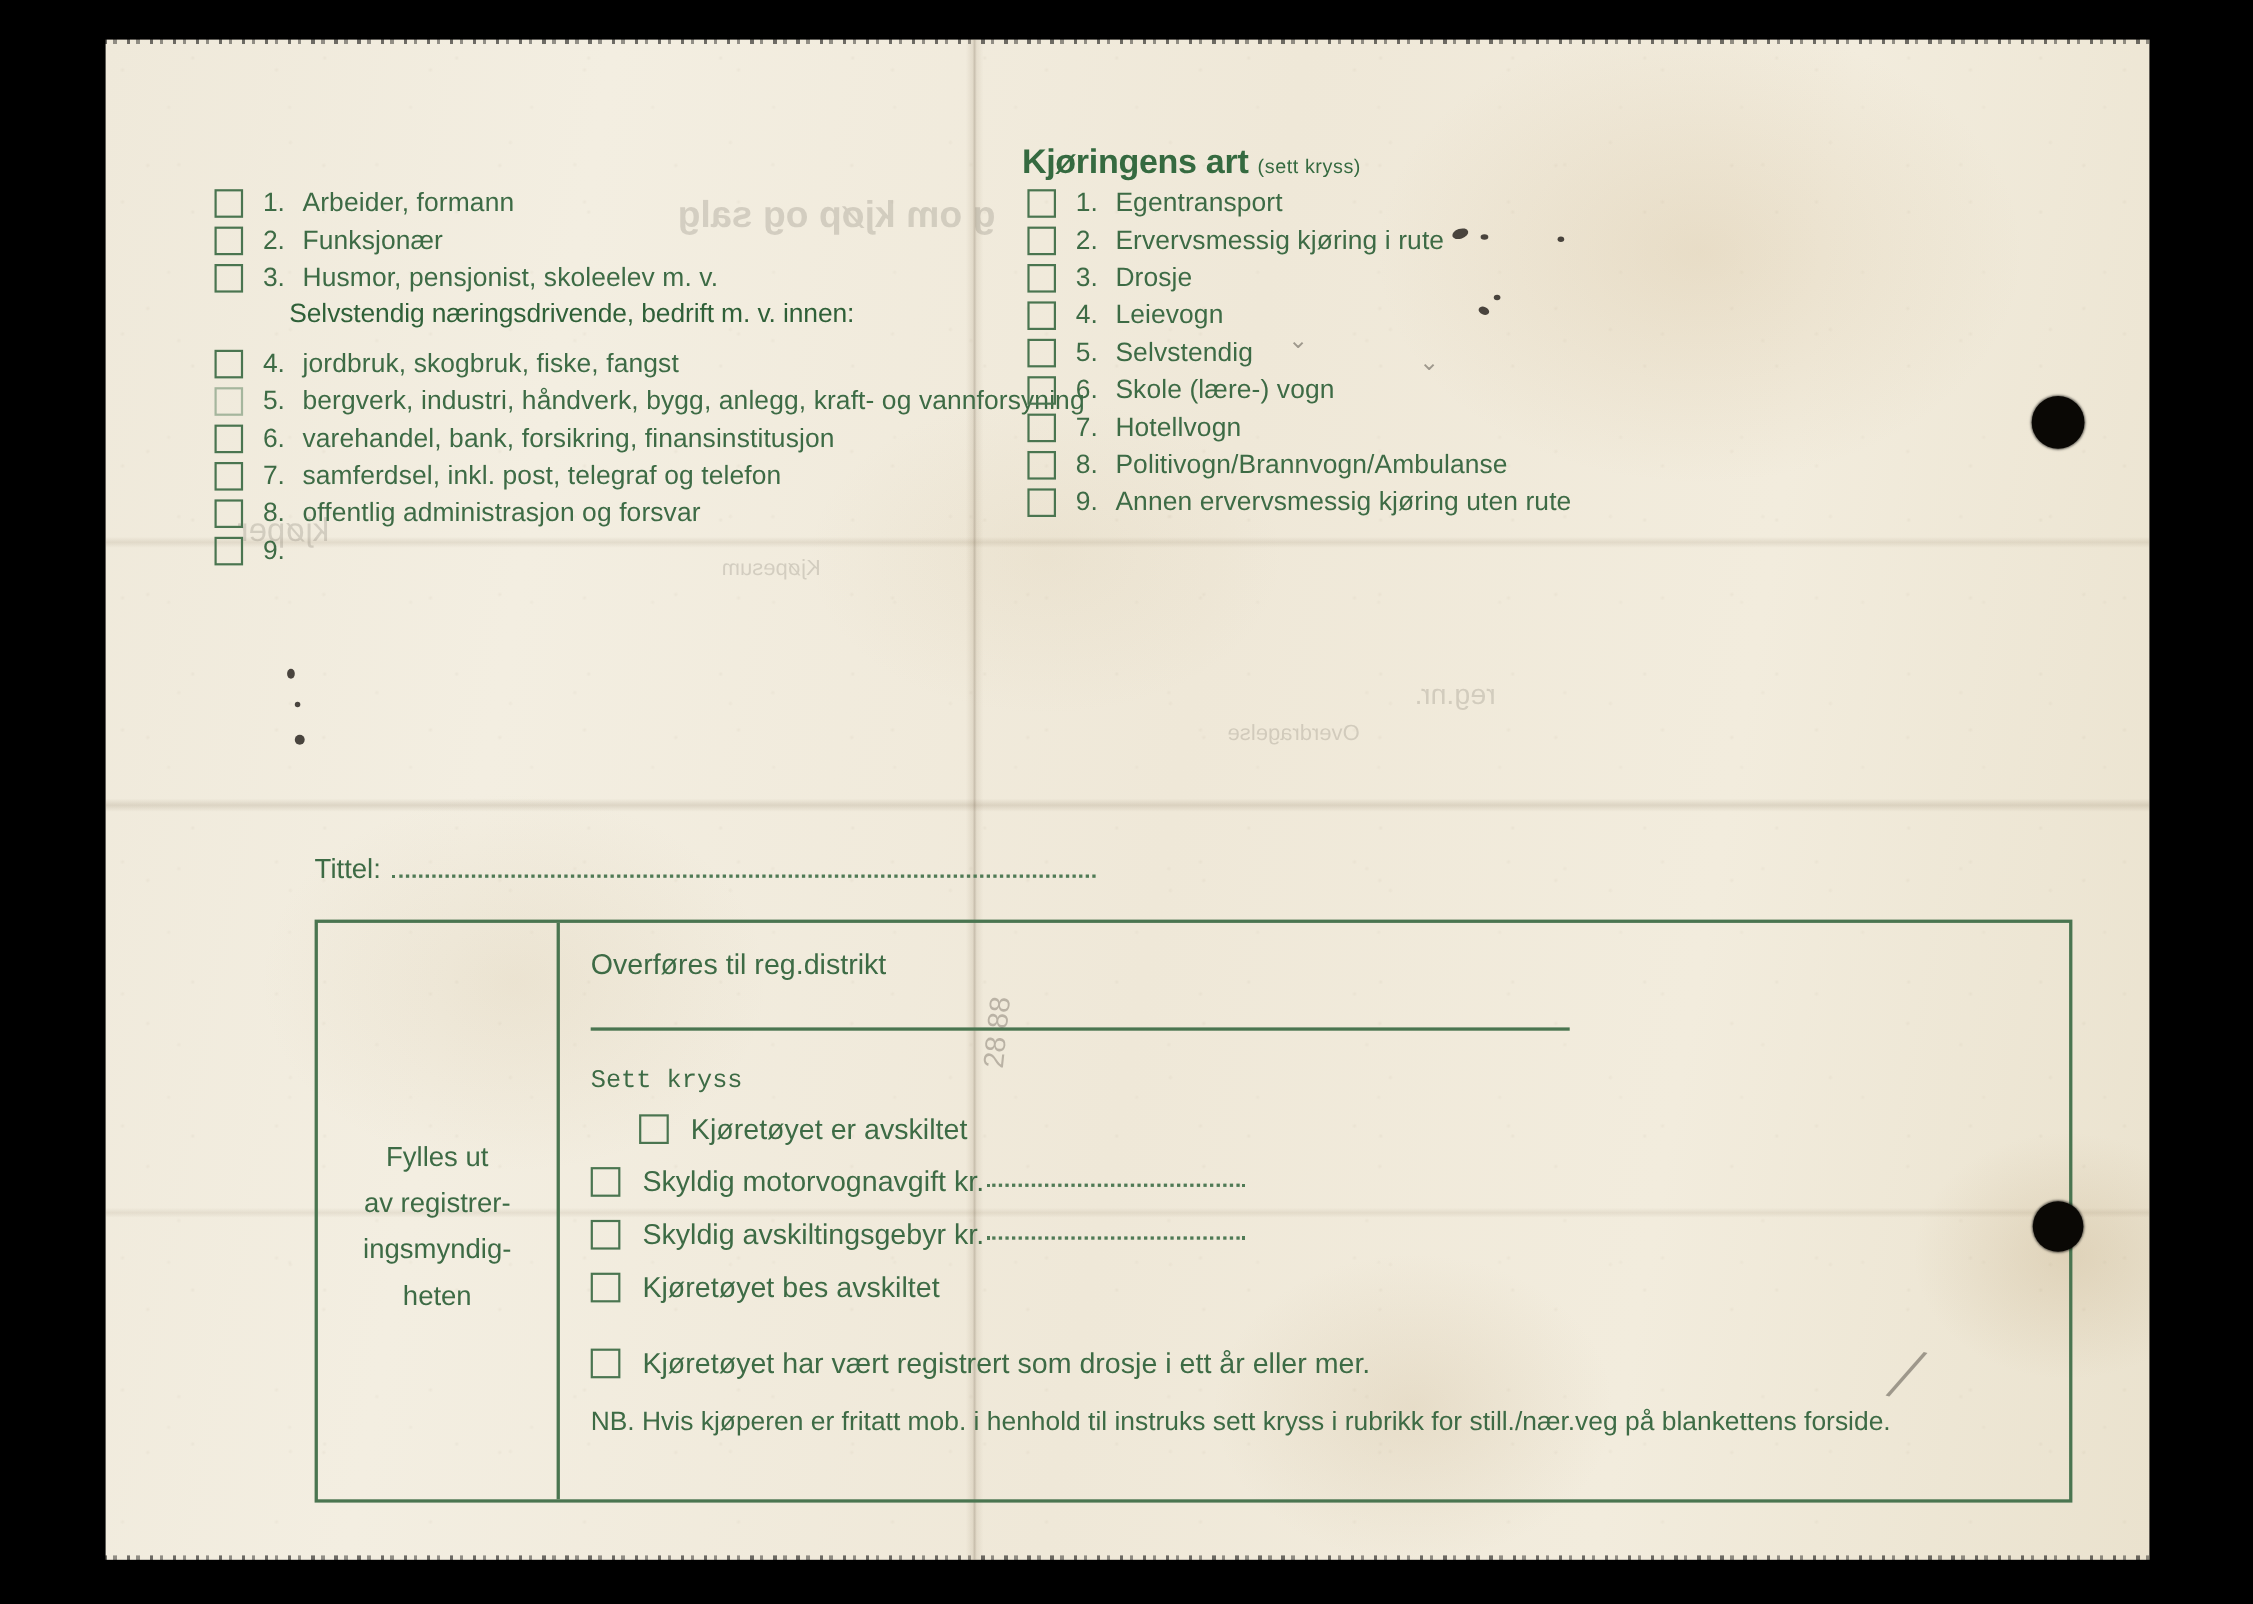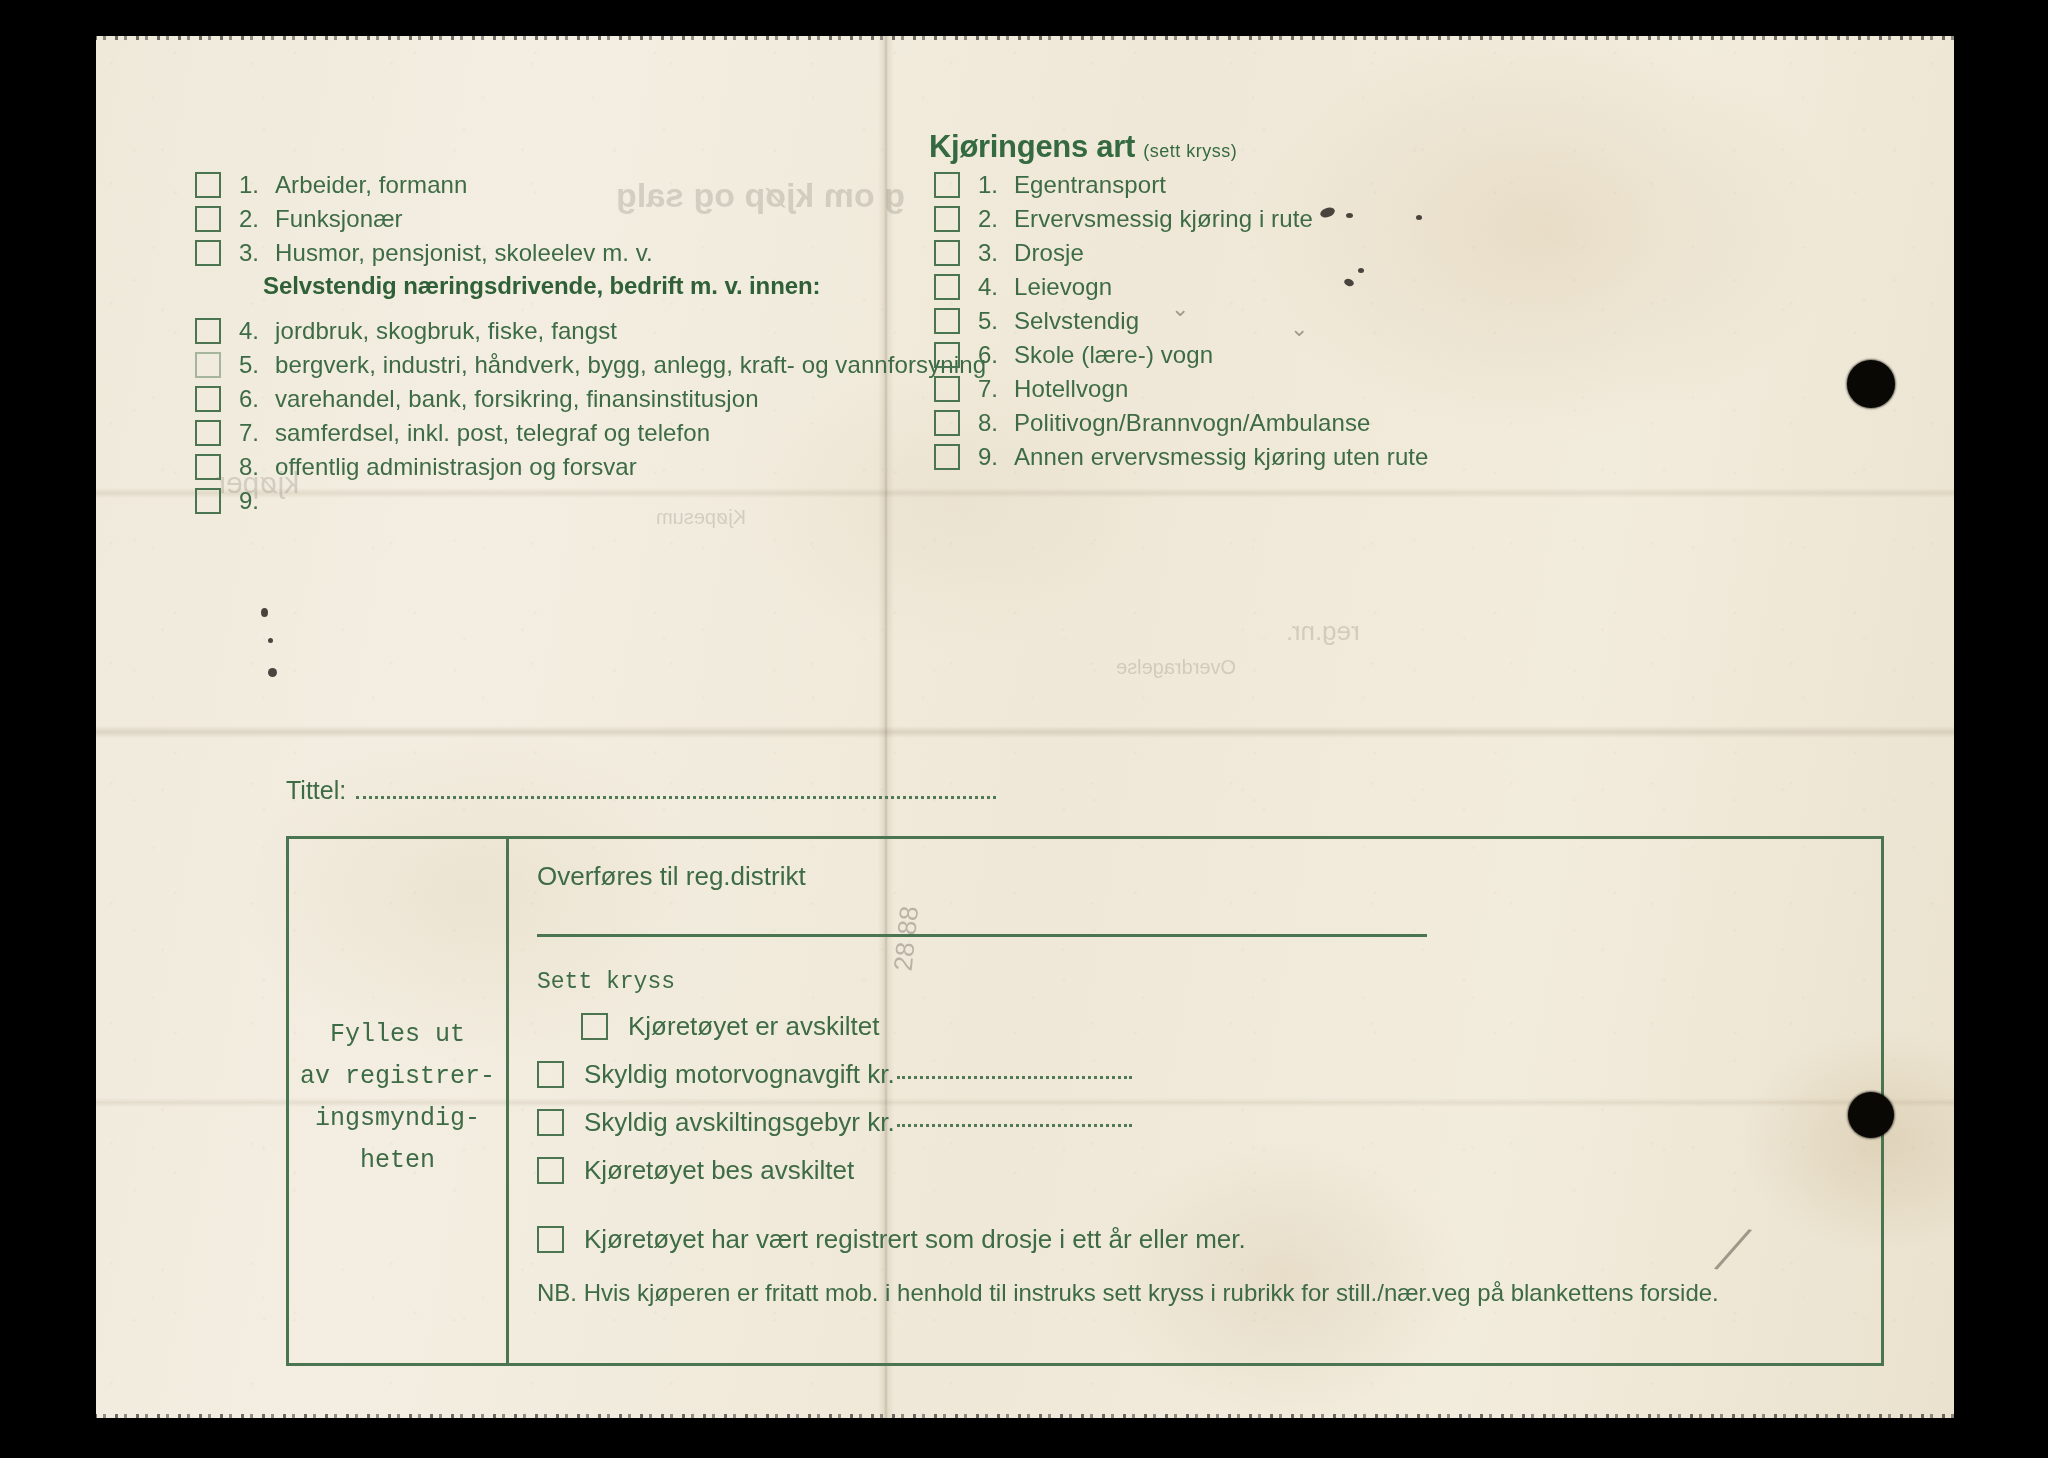--- a/index.html
+++ b/index.html
@@ -154,21 +154,21 @@
     font-size: 24px;
     color: #3d6b45;
   }
   .lbl {
     font-size: 24px;
     color: #3d6b45;
     letter-spacing: 0.1px;
   }
   .grouphdr {
     font-size: 24px;
-    font-weight: bold;
+    font-weight: normal;
     color: #2f6038;
     white-space: nowrap;
     letter-spacing: -0.1px;
   }
 
   
   #tittel {
     position: absolute;
     left: 190px; top: 740px;
     display: flex;
@@ -194,27 +194,26 @@
     background: transparent;
   }
   #box .vdiv {
     position: absolute;
     left: 217px; top: 0; bottom: 0;
     width: 3px;
     background: #4a7550;
   }
   #box .sideLabel {
     position: absolute;
-    left: 0; top: 175px;
+    left: 0; top: 192px;
     width: 217px;
     text-align: center;
     font-size: 25px;
     line-height: 42px;
     color: #3d6b45;
-    font-family: Liberation Mono, monospace;
   }
   #box .overf {
     position: absolute;
     left: 248px; top: 22px;
     font-size: 26px;
     color: #3d6b45;
     white-space: nowrap;
   }
   #box .ruleline {
     position: absolute;

